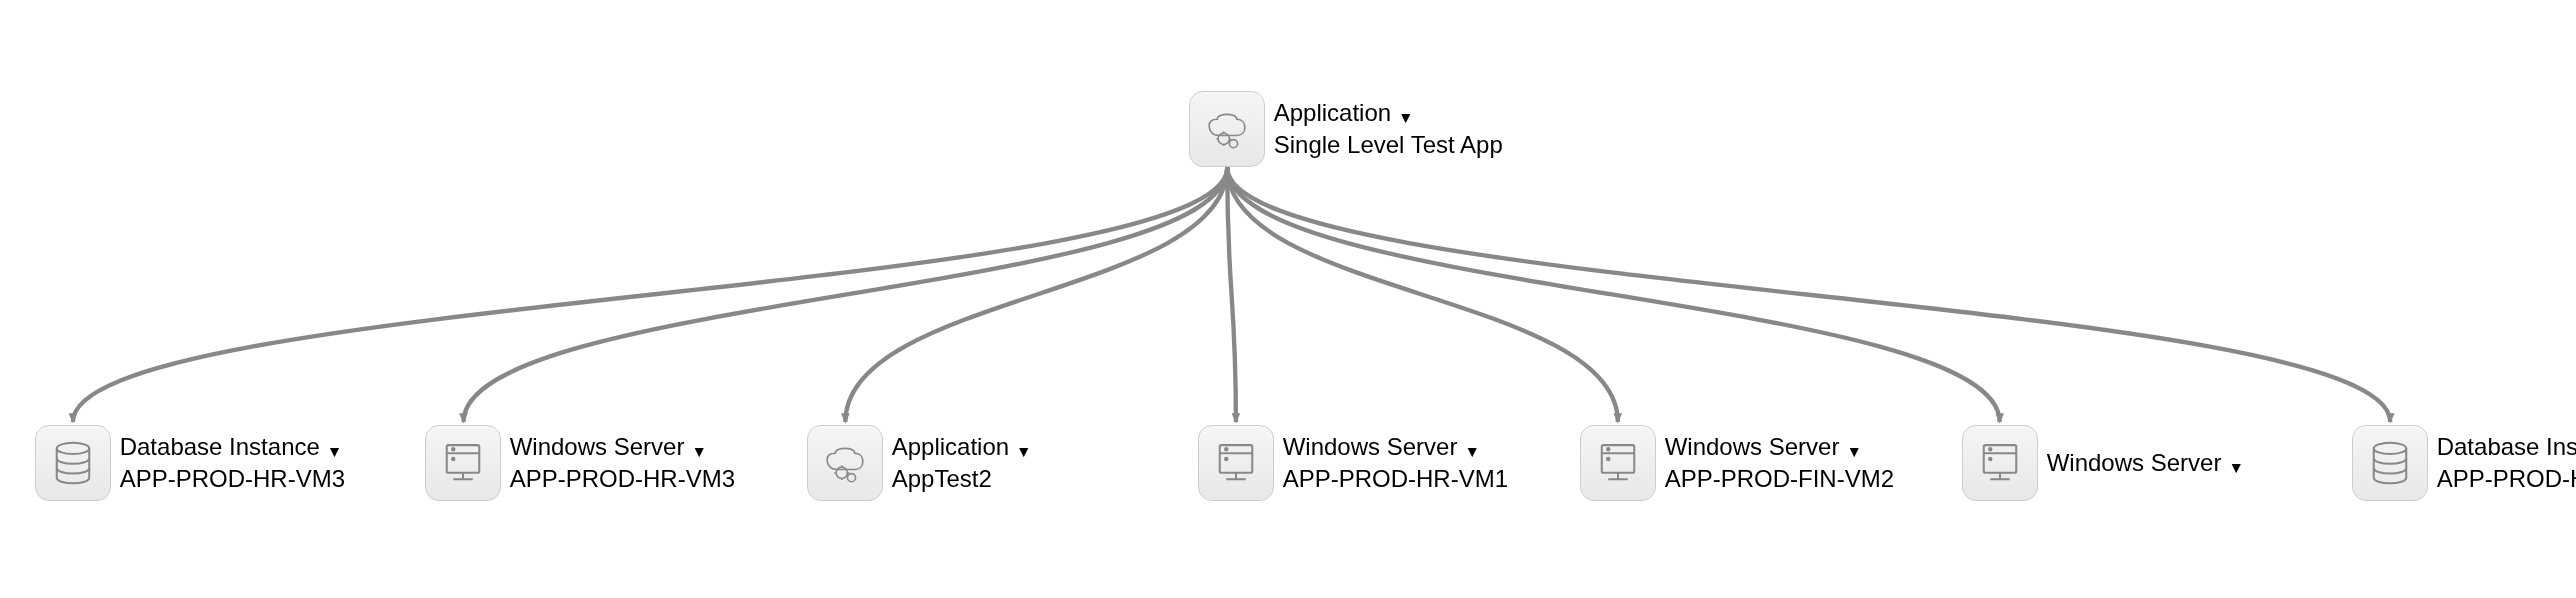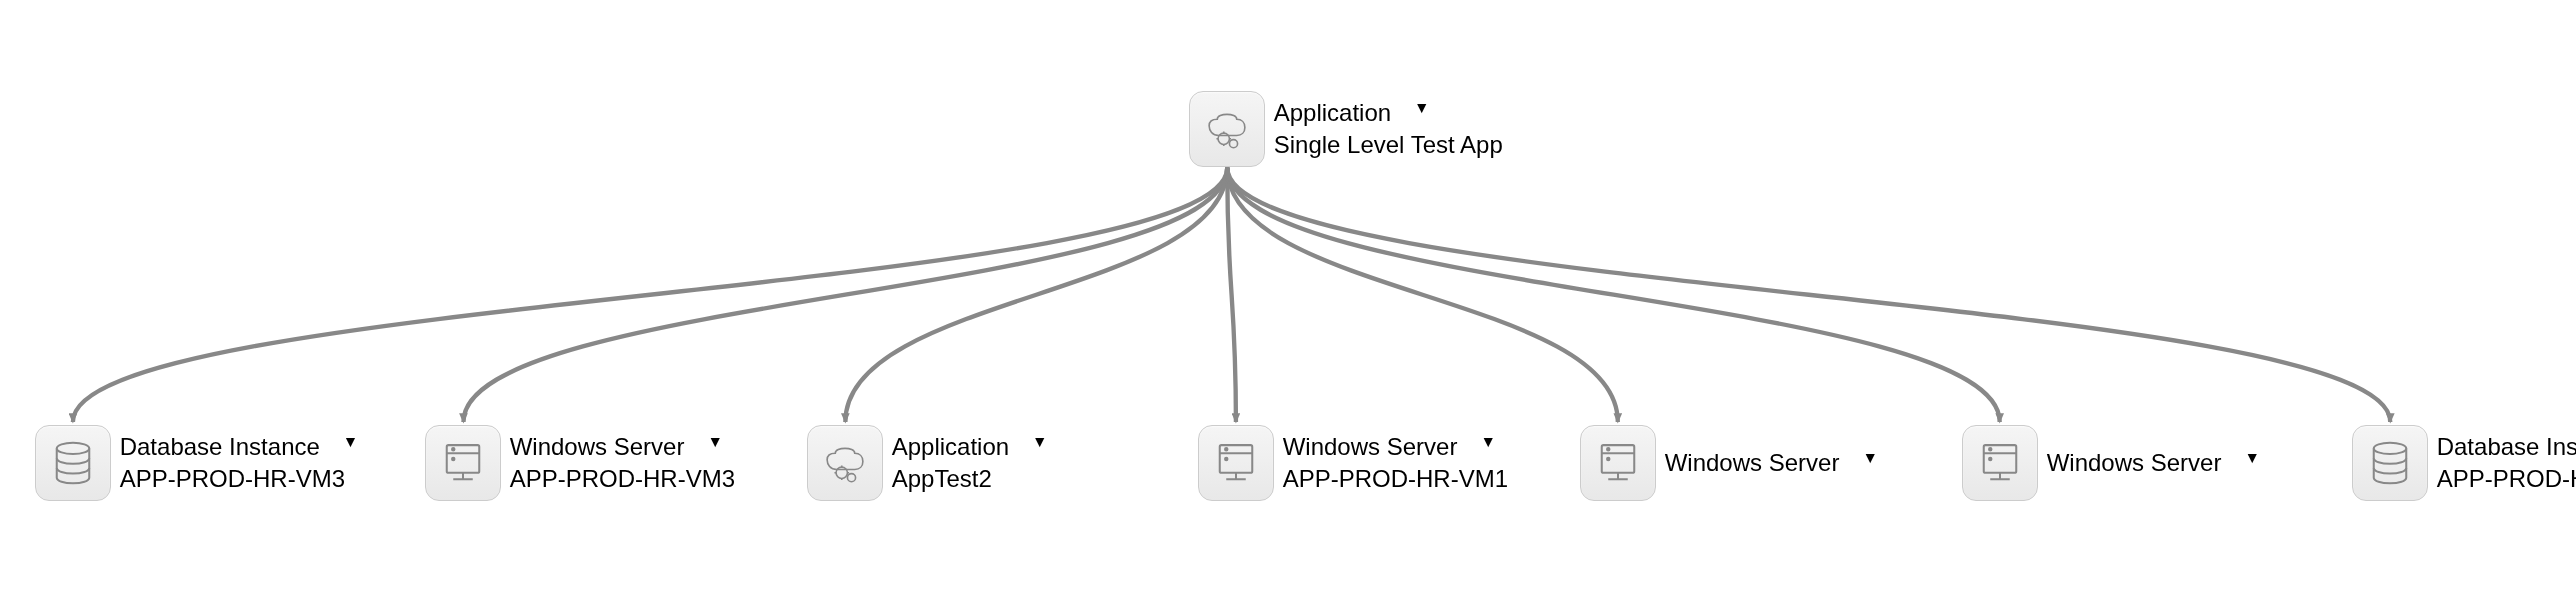--- a/index.html
+++ b/index.html
@@ -37,22 +37,22 @@
       box-shadow: inset 0 0.9px 1.7px rgba(255,255,255,0.6);
     }
     .labels {
       display: flex;
       flex-direction: column;
       gap: 3.5px;
       white-space: nowrap;
     }
     .type-row {
       display: flex;
-      align-items: flex-start;
-      gap: 23px;
+      align-items: flex-end;
+      gap: 7px;
     }
     .type-label {
       font-size: 24px;
       color: #000;
     }
     .name-label {
       font-size: 24px;
       color: #000;
     }
     .chevron {
@@ -184,20 +184,21 @@
     <circle cx="20" cy="27" r="1.5" fill="#888"></circle>
     <line x1="32" y1="44" x2="32" y2="52"></line>
     <line x1="20" y1="52" x2="44" y2="52"></line>
   </svg>
     </div>
     <div class="labels">
       <div class="type-row">
         <span class="type-label">Windows Server</span>
         <span class="chevron">▼</span>
       </div>
+      <span class="name-label">APP-PROD-FIN-VM2</span>
     </div>
   </div>
 <div class="node" style="left: 1962px; top: 425px;">
     <div class="icon-box">
       <svg class="svg-icon" viewBox="0 0 64 64" fill="none" stroke="#888" stroke-width="2.5">
     <rect x="12" y="10" width="40" height="34" rx="2"></rect>
     <line x1="12" y1="20" x2="52" y2="20"></line>
     <circle cx="20" cy="15" r="1.5" fill="#888"></circle>
     <circle cx="20" cy="27" r="1.5" fill="#888"></circle>
     <line x1="32" y1="44" x2="32" y2="52"></line>

